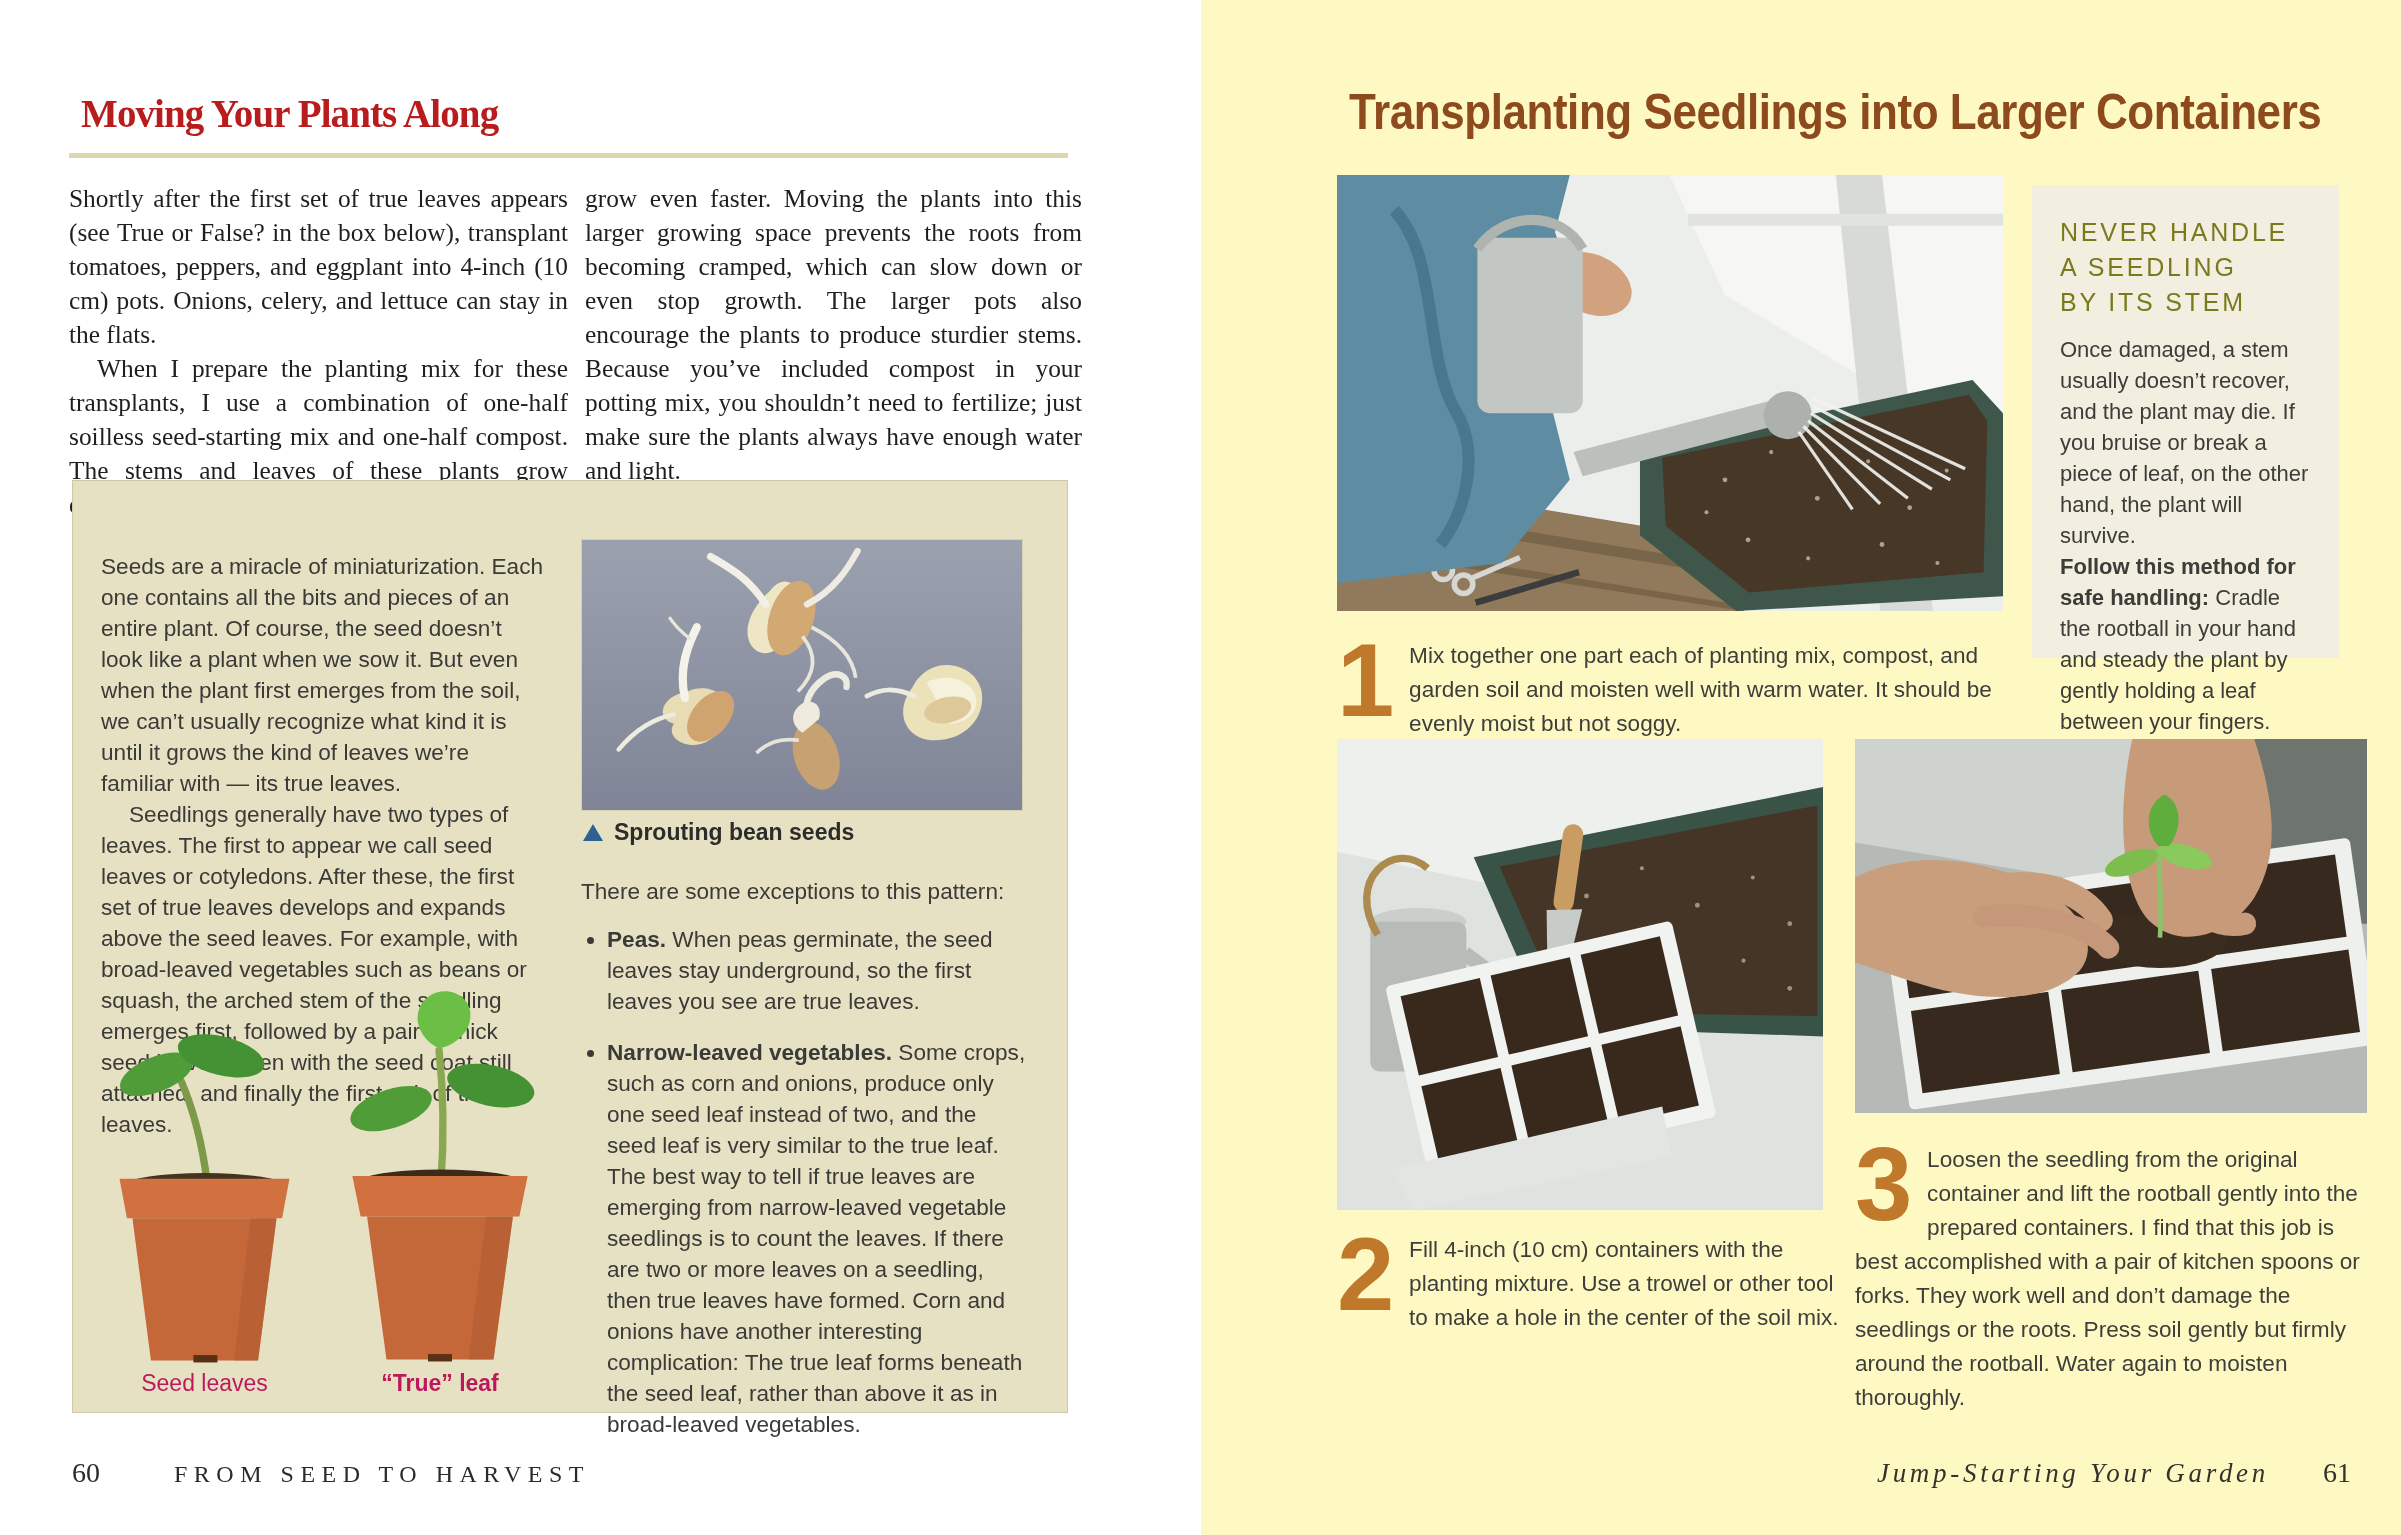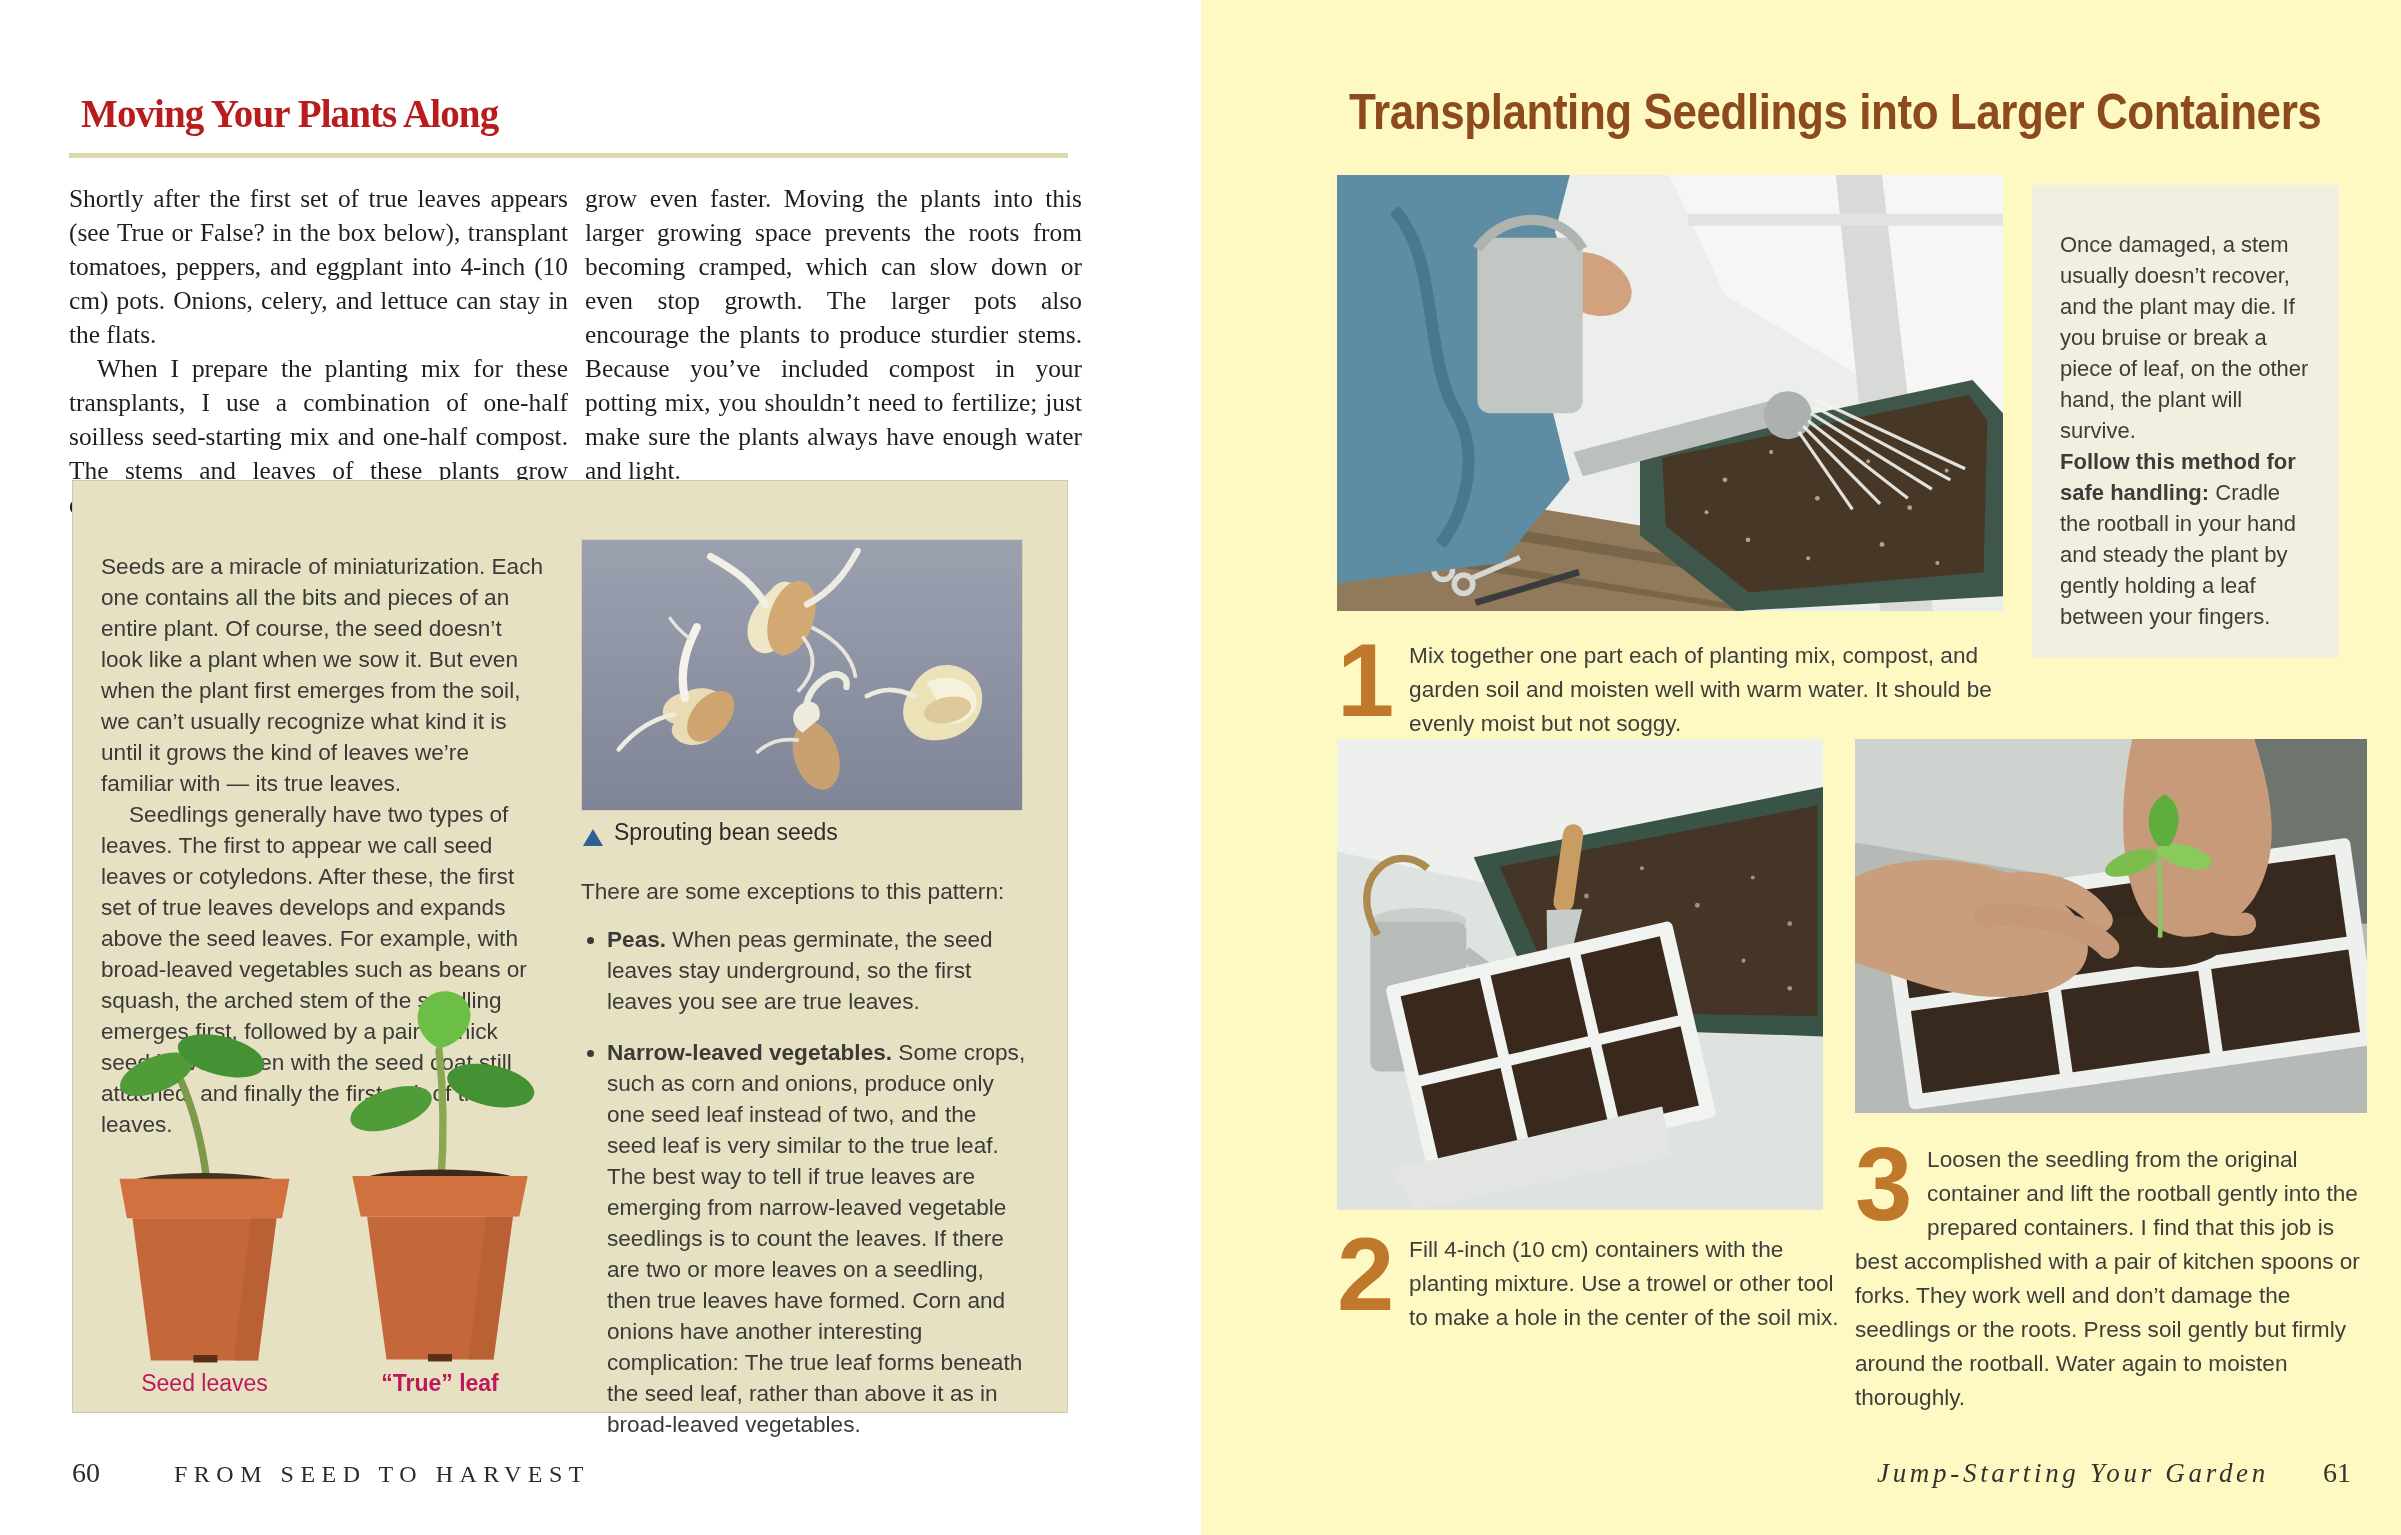--- a/index.html
+++ b/index.html
@@ -24,22 +24,22 @@
   .tf-box { position:absolute; left:72px; top:480px; width:996px; height:933px;
     background:#e7e1c4; border:0.9px solid #cdc8a6; box-sizing:border-box; }
   .tf-head { height:53px; background:#c8c392; display:flex; align-items:center; }
   .tf-title { margin-left:28px; font-size:37px; color:#75741d; letter-spacing:0.5px; }
   .tf-left { position:absolute; left:28px; top:70px; width:443px;
     font-size:22.6px; line-height:31px; color:#3a3a37; }
   .tf-left p { margin:0; }
   .tf-photo { position:absolute; left:508px; top:58px; width:442px; height:272px;
     border:0.9px solid #d6d1b4; box-sizing:border-box; }
   .tf-photo svg { display:block; width:100%; height:100%; }
-  .tf-caption { position:absolute; left:510px; top:338px; display:flex; align-items:flex-end;
-    font-size:23px; color:#2c2c2a; }
+  .tf-caption { position:absolute; left:510px; top:338px; display:flex; align-items:center;
+    font-size:23px; color:#2c2c2a;font-weight:bold; }
   .tri { width:0; height:0; border-left:10.2px solid transparent; border-right:10.2px solid transparent;
     border-bottom:17.5px solid #2e6190; margin-right:11px; }
   .tf-right { position:absolute; left:508px; top:395px; width:449px;
     font-size:22.6px; line-height:31px; color:#3a3a37; }
   .tf-right .xi { margin:0 0 16.6px 0; }
   .tf-right ul { margin:0; padding-left:26px; }
   .tf-right li { margin-bottom:20.3px; }
   .lead { font-weight:bold; }
 
   .pot-fig { position:absolute; }
@@ -260,20 +260,25 @@
           <line x1="505" y1="272" x2="588" y2="356"></line>
           <line x1="510" y1="266" x2="618" y2="350"></line>
           <line x1="513" y1="258" x2="644" y2="340"></line>
           <line x1="515" y1="250" x2="664" y2="330"></line>
           <line x1="516" y1="242" x2="680" y2="318"></line>
         </g>
       </svg>
     </div>
 
     <div class="sidebar">
+      <div class="sb-head">
+        <div>NEVER HANDLE</div>
+        <div>A SEEDLING</div>
+        <div>BY ITS STEM</div>
+      </div>
       <div class="sb-body">
         <p>Once damaged, a stem usually doesn’t recover, and the plant may die. If you bruise or break a piece of leaf, on the other hand, the plant will survive.</p>
         <p>
           <span class="lead">Follow this method for safe handling:</span>
           <span>Cradle the rootball in your hand and steady the plant by gently holding a leaf between your fingers.</span>
         </p>
       </div>
     </div>
 
     <div class="step step1">

